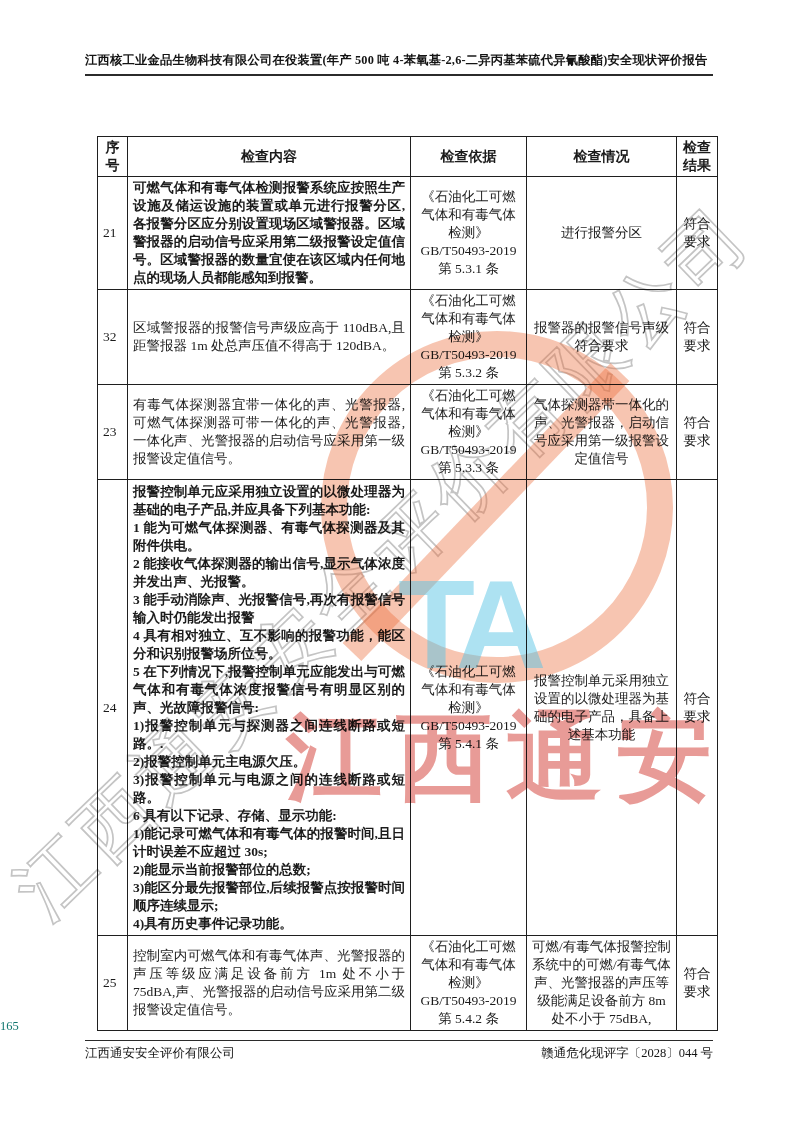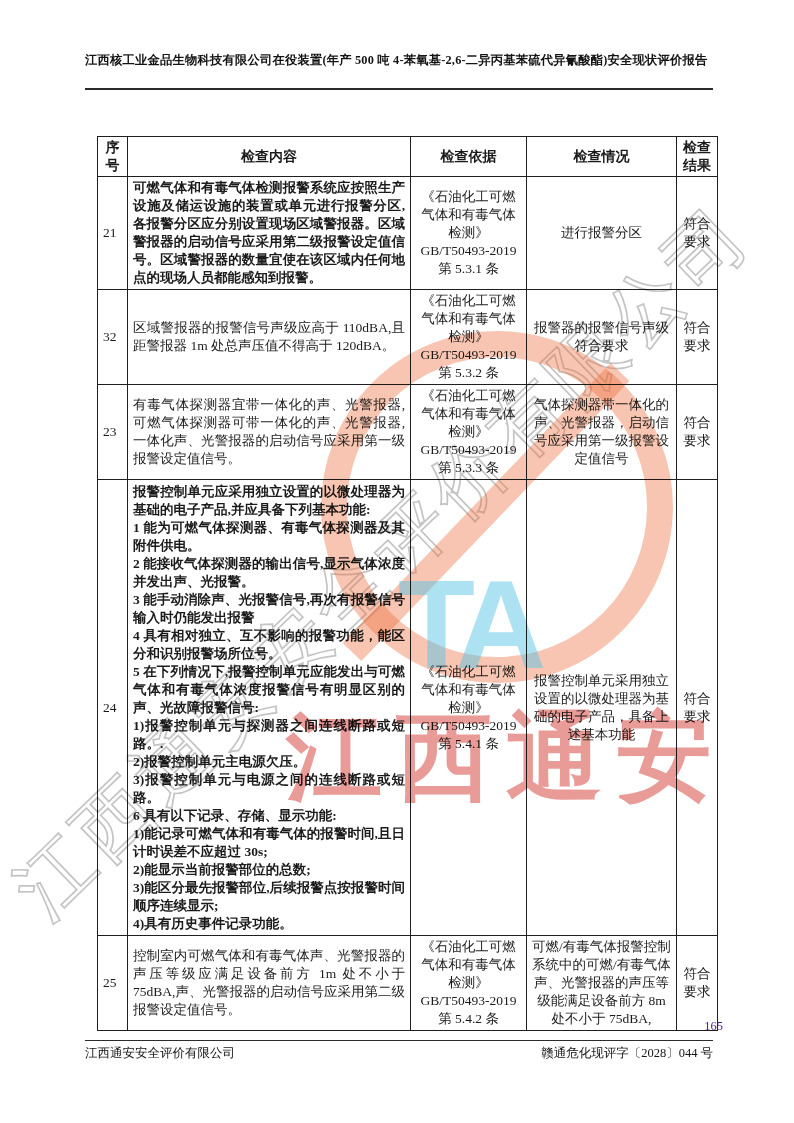--- a/index.html
+++ b/index.html
@@ -3,21 +3,21 @@
 <meta charset="utf-8">
 <style>
   html,body { margin:0; padding:0; }
   body {
     width:794px; height:1123px; background:#ffffff; position:relative;
     font-family:"Liberation Serif", serif; color:#1b1b1b; overflow:hidden;
   }
   .doc-header {
     position:absolute; left:85px; top:52px; width:628px;
     font-size:12.3px; font-weight:600; white-space:nowrap; overflow:hidden;
-    border-bottom:2px solid #2b2b2b; padding-bottom:19px; color:#141414;
+    border-bottom:2px solid #2b2b2b; padding-bottom:5px; color:#141414;
     letter-spacing:0.2px;
   }
   table.insp {
     position:absolute; left:97px; top:93px; width:620px;
     border-collapse:collapse; table-layout:fixed;margin-top:43px;
   }
   table.insp th, table.insp td {
     border:1.6px solid #1f1f1f; padding:2px 5px;
     font-size:13.5px; line-height:18px; vertical-align:middle;
     overflow:hidden;
@@ -28,22 +28,22 @@
   td.content { text-align:justify; white-space:pre-line; }
   td.basis { text-align:center; white-space:pre-line; padding:1px 2px; }
   td.situation { text-align:center; white-space:pre-line; padding:1px 4px; }
   td.result { text-align:center; padding:2px 4px; }
   tr.h-header{height:40px} tr.h-r0{height:63px} tr.h-r1{height:102px} tr.h-r2{height:87px}
   tr.h-r3{height:87px} tr.h-r4{height:456px} tr.h-r5{height:94px}
   tr.va-top td { vertical-align:top; }
   td.va-top { vertical-align:top;font-weight:bold; }
   tr.h-r0 td { line-height:20px; }
   .page-number {
-    position:absolute; top:1019px; left:0; width:723px; text-align:right;
-    font-size:12.5px; color:#4c1d95;
+    position:absolute; top:1019px; left:0; width:723px; text-align:left;
+    font-size:12.5px; color:#0f766e;
   }
   .doc-footer {
     position:absolute; top:1040px; left:85px; width:628px;
     border-top:1.6px solid #2b2b2b; padding-top:4px;
     display:flex; justify-content:space-between; font-size:12.5px; color:#141414;
   }
   svg.watermark {
     position:absolute; left:0; top:0; pointer-events:none;
     mix-blend-mode:multiply;
   }

